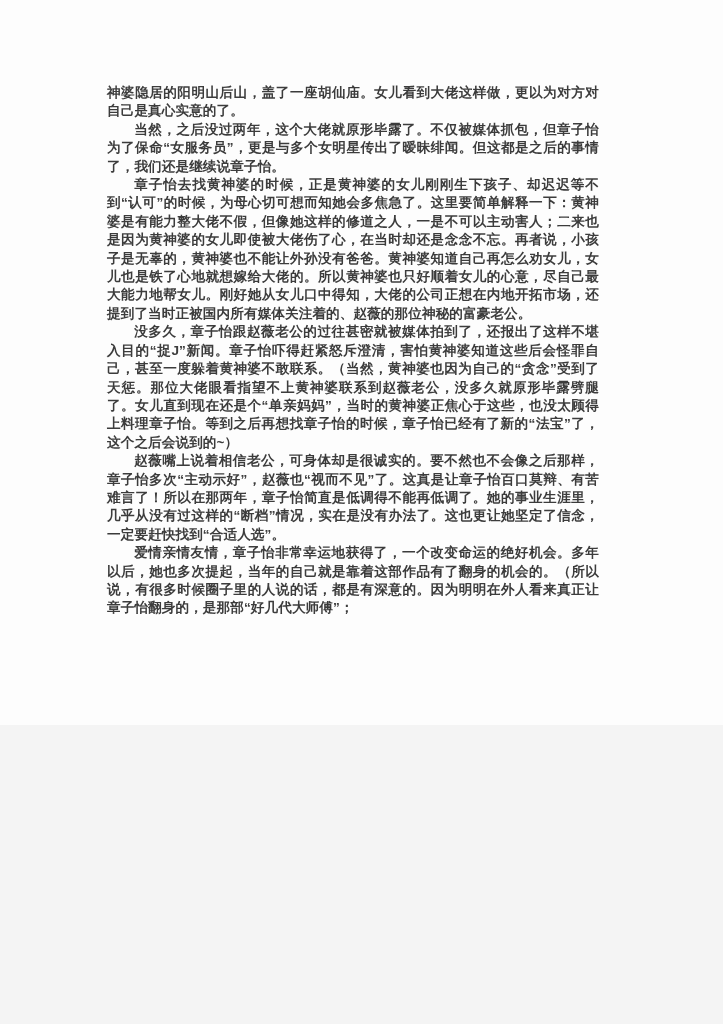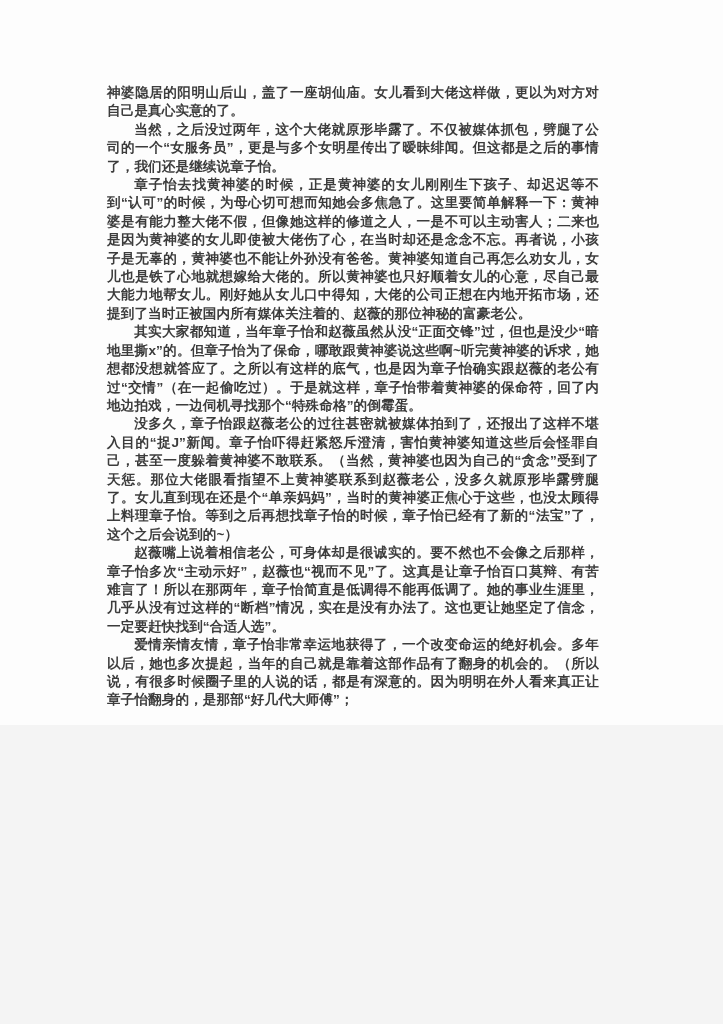--- a/index.html
+++ b/index.html
@@ -46,21 +46,20 @@
     font-weight: 600;
     color: #3c3c3c;
   }
 </style>
 </head>
 <body>
 
 <div class="page">
   <div class="content">
     <p>神婆隐居的阳明山后山，盖了一座胡仙庙。女儿看到大佬这样做，更以为对方对自己是真心实意的了。</p>
-    <p class="indent">当然，之后没过两年，这个大佬就原形毕露了。不仅被媒体抓包，劈腿了公司的一个“女服务员”，更是与多个女明星传出了暧昧绯闻。但这都是之后的事情了，我们还是继续说章子怡。</p>
+    <p class="indent">当然，之后没过两年，这个大佬就原形毕露了。不仅被媒体抓包，但章子怡为了保命“女服务员”，更是与多个女明星传出了暧昧绯闻。但这都是之后的事情了，我们还是继续说章子怡。</p>
     <p class="indent">章子怡去找黄神婆的时候，正是黄神婆的女儿刚刚生下孩子、却迟迟等不到“认可”的时候，为母心切可想而知她会多焦急了。这里要简单解释一下：黄神婆是有能力整大佬不假，但像她这样的修道之人，一是不可以主动害人；二来也是因为黄神婆的女儿即使被大佬伤了心，在当时却还是念念不忘。再者说，小孩子是无辜的，黄神婆也不能让外孙没有爸爸。黄神婆知道自己再怎么劝女儿，女儿也是铁了心地就想嫁给大佬的。所以黄神婆也只好顺着女儿的心意，尽自己最大能力地帮女儿。刚好她从女儿口中得知，大佬的公司正想在内地开拓市场，还提到了当时正被国内所有媒体关注着的、赵薇的那位神秘的富豪老公。</p>
-    <p class="indent">其实大家都知道，当年章子怡和赵薇虽然从没“正面交锋”过，但也是没少“暗地里撕x”的。但章子怡为了保命，哪敢跟黄神婆说这些啊~听完黄神婆的诉求，她想都没想就答应了。之所以有这样的底气，也是因为章子怡确实跟赵薇的老公有过“交情”（在一起偷吃过）。于是就这样，章子怡带着黄神婆的保命符，回了内地边拍戏，一边伺机寻找那个“特殊命格”的倒霉蛋。</p>
     <p class="indent">没多久，章子怡跟赵薇老公的过往甚密就被媒体拍到了，还报出了这样不堪入目的“捉J”新闻。章子怡吓得赶紧怒斥澄清，害怕黄神婆知道这些后会怪罪自己，甚至一度躲着黄神婆不敢联系。（当然，黄神婆也因为自己的“贪念”受到了天惩。那位大佬眼看指望不上黄神婆联系到赵薇老公，没多久就原形毕露劈腿了。女儿直到现在还是个“单亲妈妈”，当时的黄神婆正焦心于这些，也没太顾得上料理章子怡。等到之后再想找章子怡的时候，章子怡已经有了新的“法宝”了，这个之后会说到的~）</p>
     <p class="indent">赵薇嘴上说着相信老公，可身体却是很诚实的。要不然也不会像之后那样，章子怡多次“主动示好”，赵薇也“视而不见”了。这真是让章子怡百口莫辩、有苦难言了！所以在那两年，章子怡简直是低调得不能再低调了。她的事业生涯里，几乎从没有过这样的“断档”情况，实在是没有办法了。这也更让她坚定了信念，一定要赶快找到“合适人选”。</p>
     <p class="indent">爱情亲情友情，章子怡非常幸运地获得了，一个改变命运的绝好机会。多年以后，她也多次提起，当年的自己就是靠着这部作品有了翻身的机会的。（所以说，有很多时候圈子里的人说的话，都是有深意的。因为明明在外人看来真正让章子怡翻身的，是那部“好几代大师傅”；</p>
   </div>
   <div class="page-number">26</div>
 </div>
 
 </body></html>

